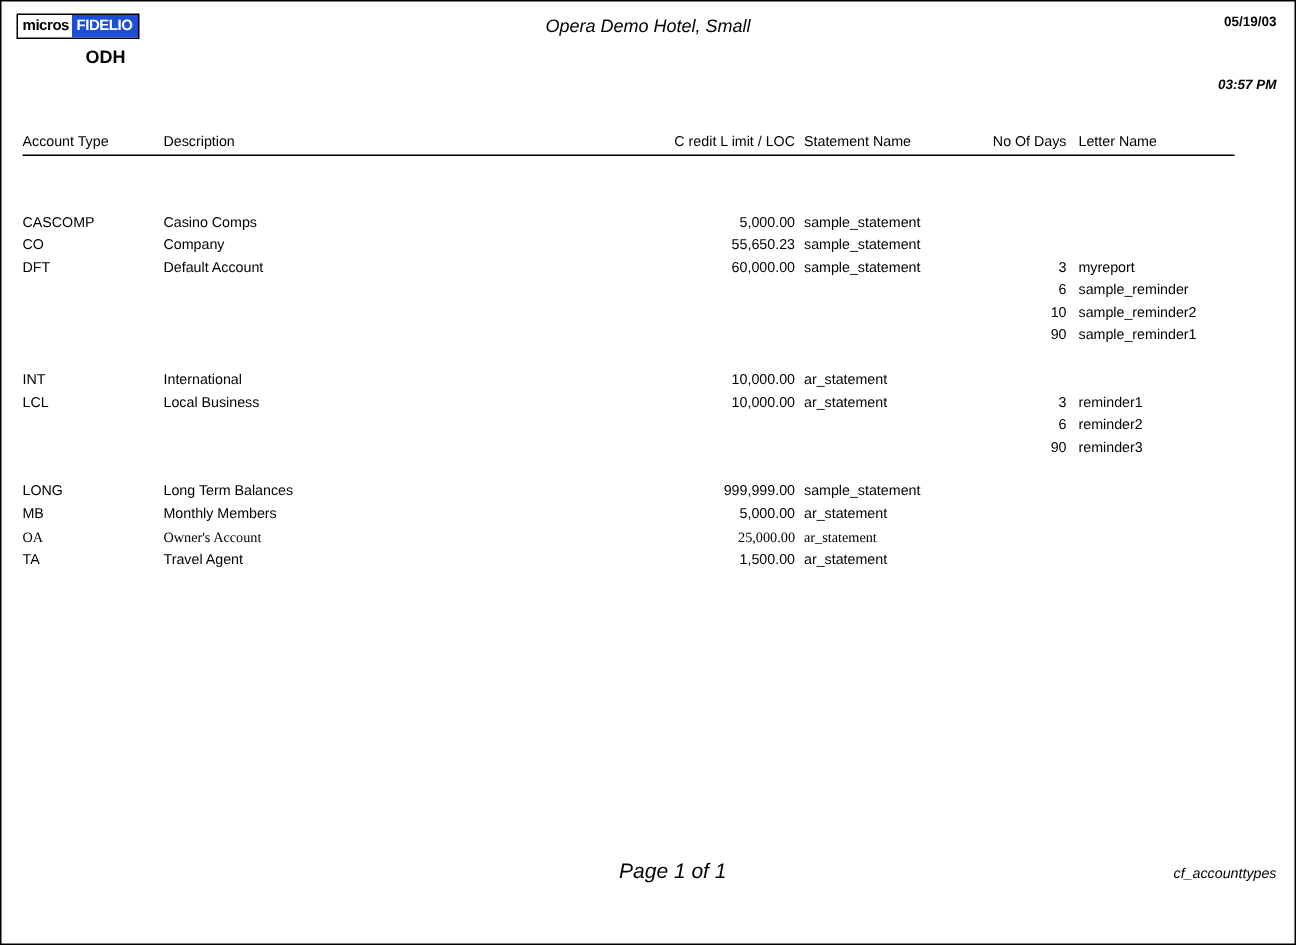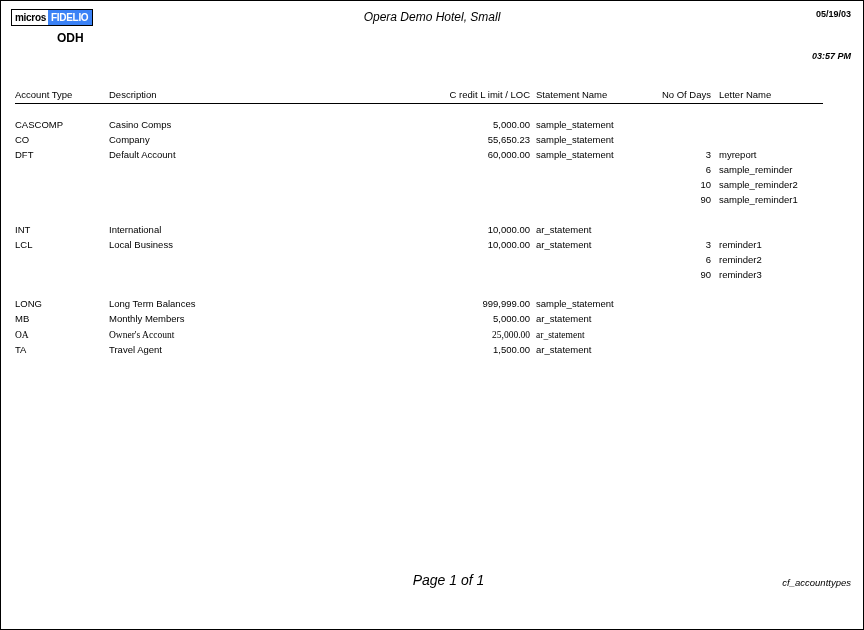--- a/index.html
+++ b/index.html
@@ -35,21 +35,21 @@
     line-height: 15px;
   }
   .logo .micros {
     padding: 0 2px 0 3px;
     font-weight: bold;
     letter-spacing: -0.3px;
     color: #000000;
   }
   .logo .fidelio {
     padding: 0 4px 0 3px;
-    background: #3b82f6;
+    background: #1d4ed8;
     color: #ffffff;
     font-weight: bold;
     letter-spacing: -0.3px;
   }
 
   .odh {
     position: absolute;
     left: 26px;
     top: 30px;
     font-size: 12px;
@@ -122,20 +122,21 @@
   .rows {
     position: relative;
     margin-top: 16px;
     height: 240px;
   }
   .row {
     position: absolute;
     left: 0;
     width: 808px;
     height: 15px;
+    margin-top: 24px;
   }
   .cell {
     position: absolute;
     white-space: nowrap;
     font-size: 9.5px;
     line-height: 12px;
   }
   .c-type   { left: 0px; }
   .c-desc   { left: 94px; }
   .c-limit  { left: 380px; width: 135px; text-align: right; }

